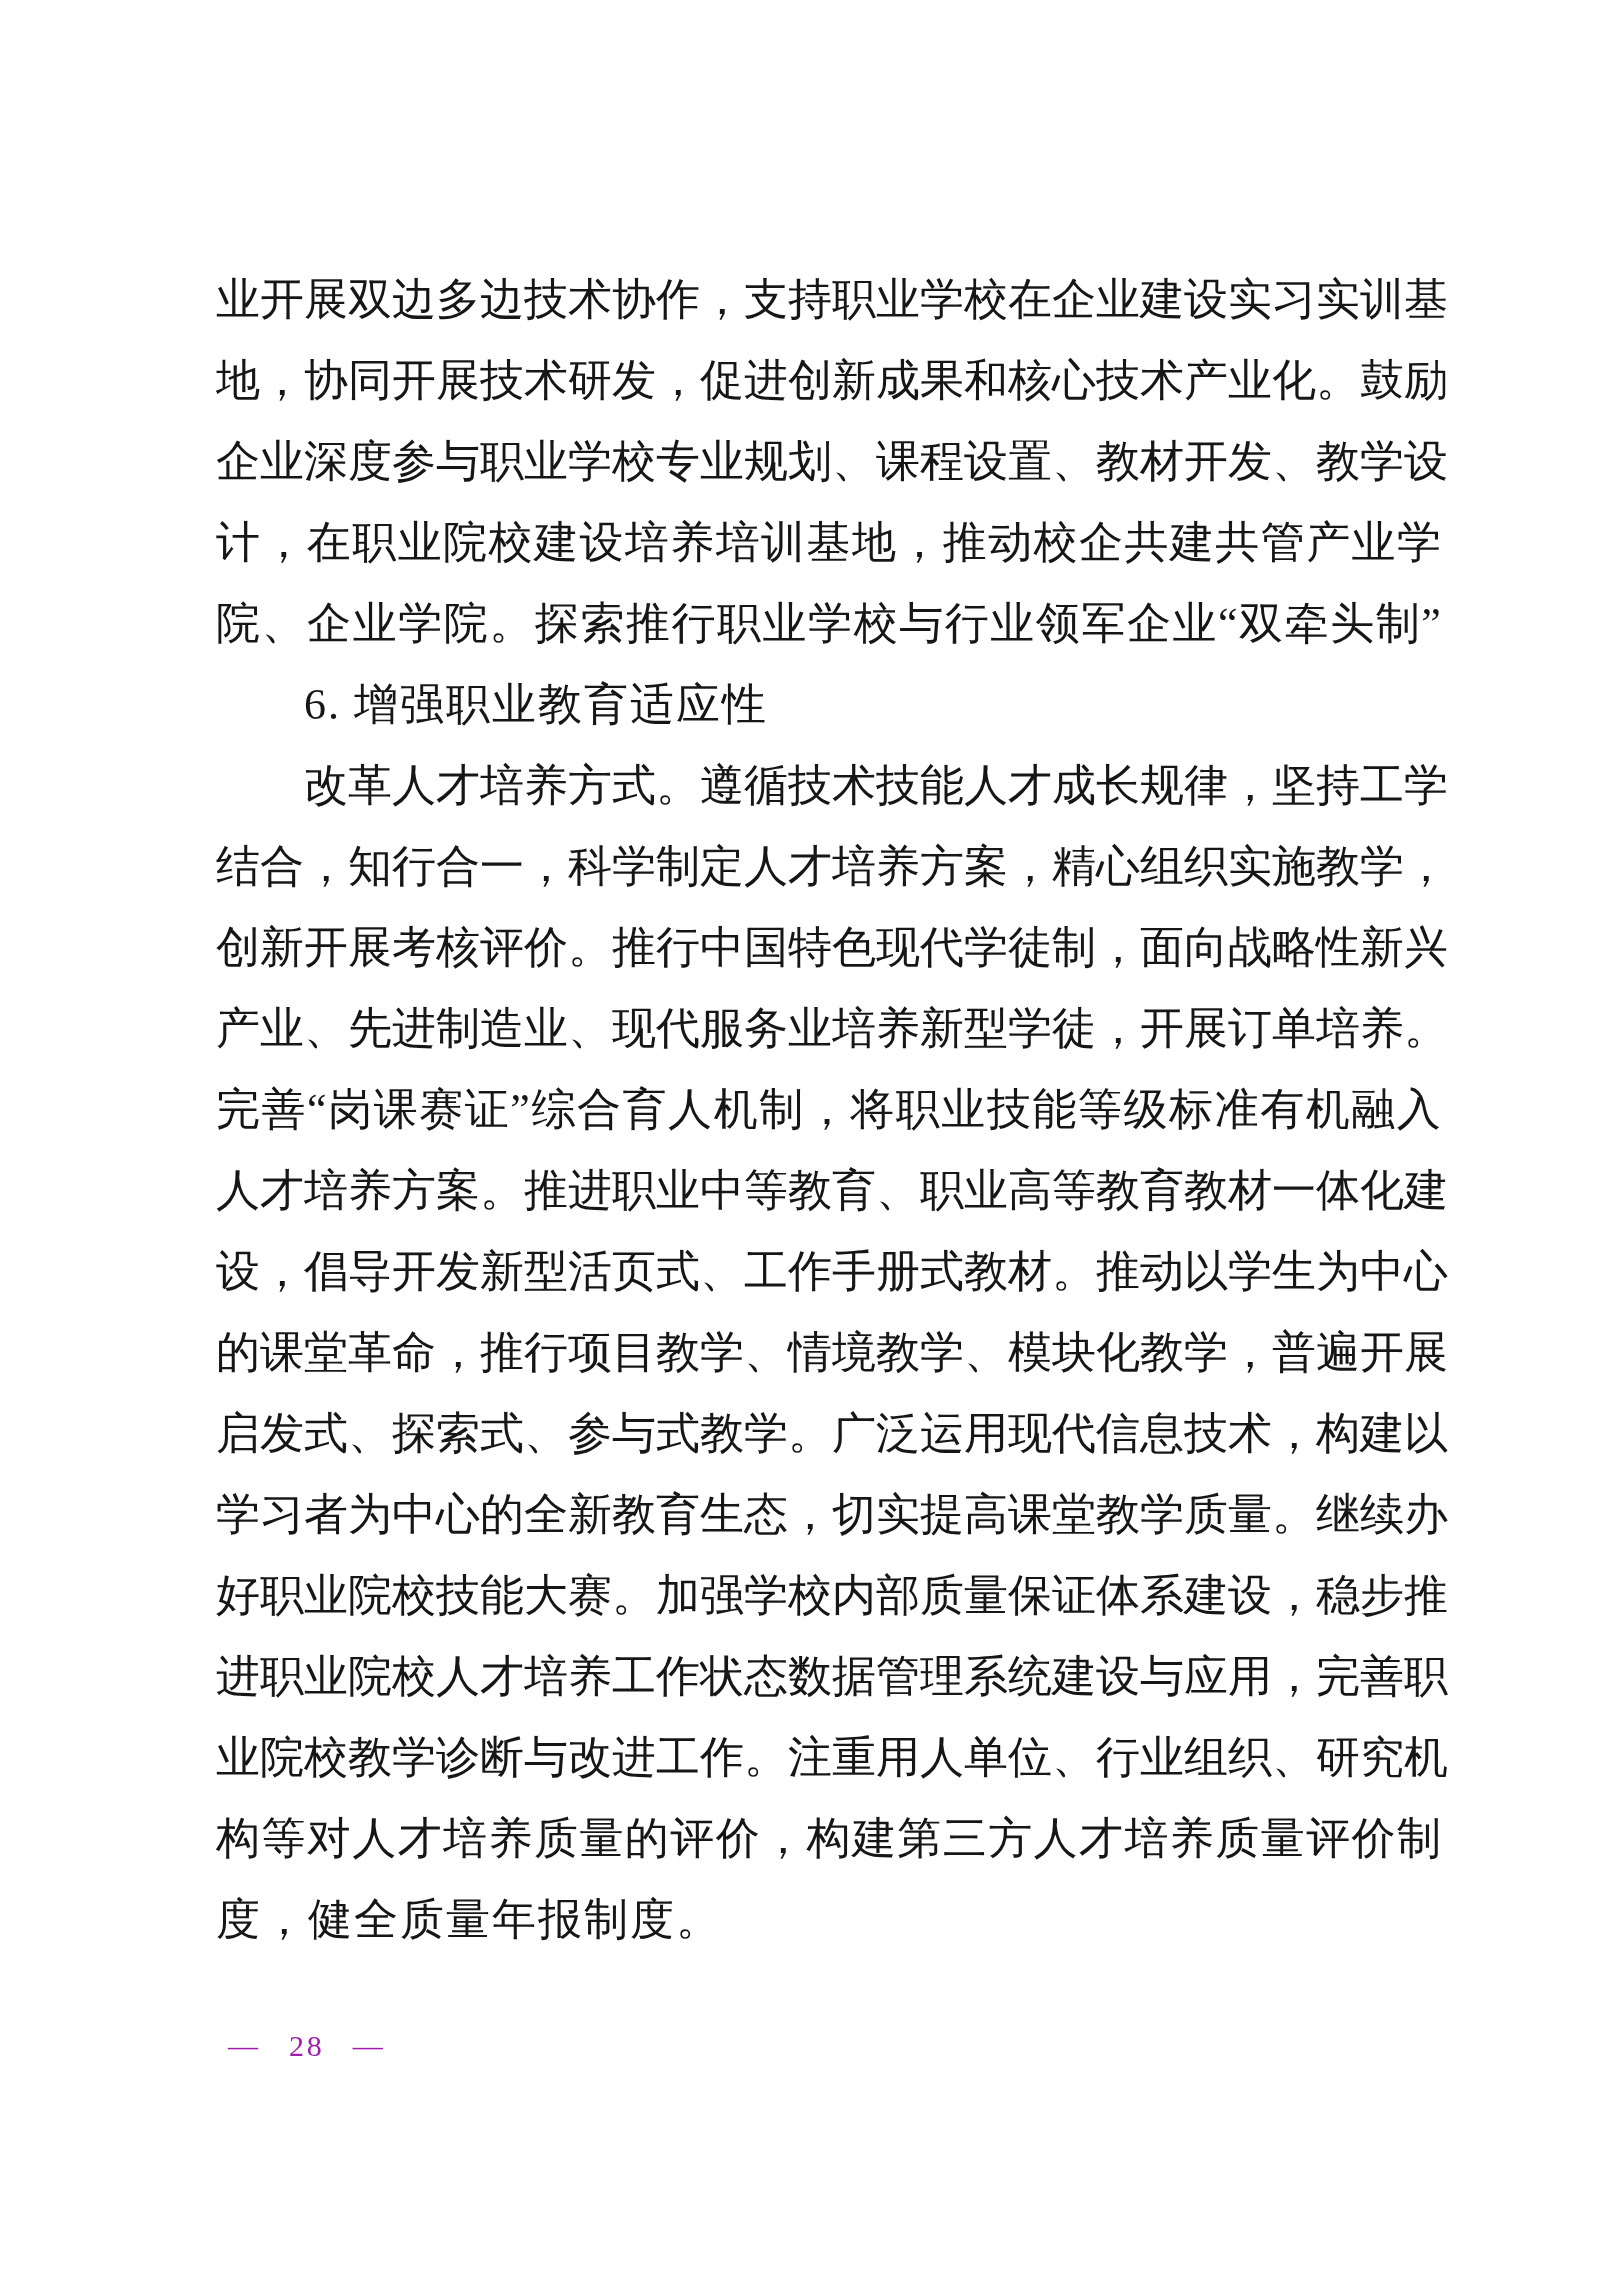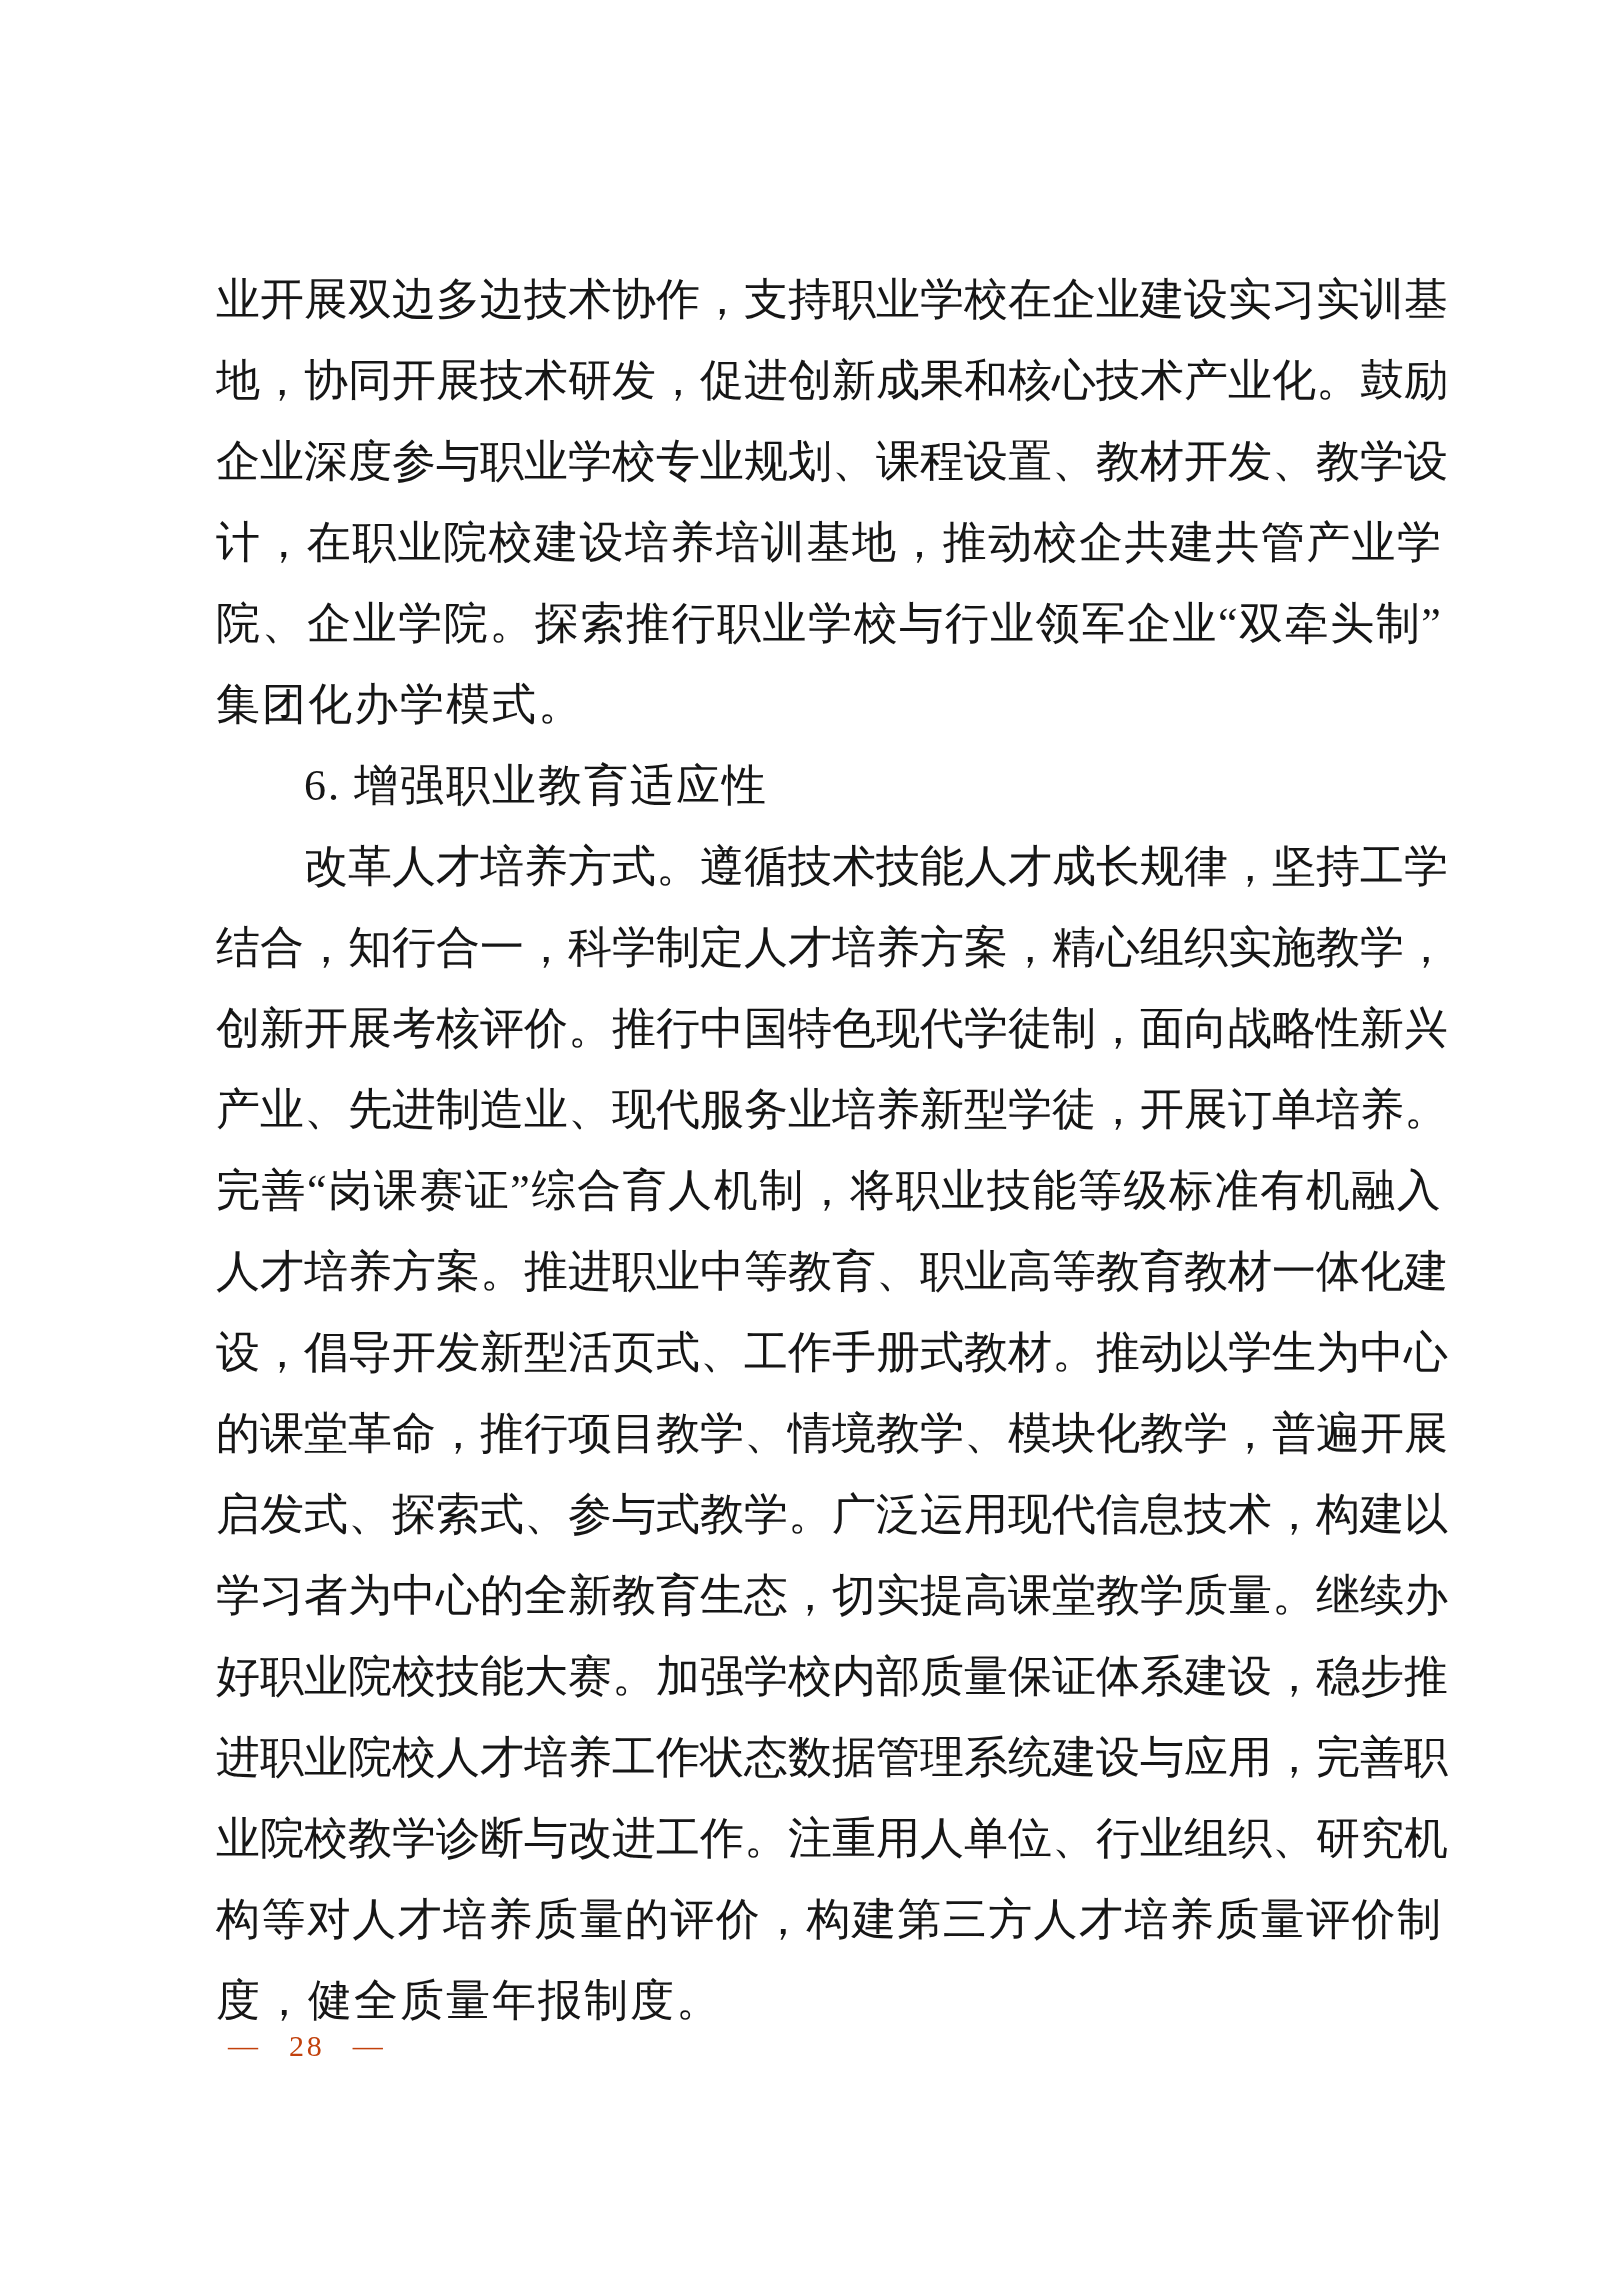--- a/index.html
+++ b/index.html
@@ -30,21 +30,21 @@
     justify-content:space-between;
     align-items:center;
   }
   .indent{
     padding-left:88px;
   }
   #footer{
     position:absolute;
     left:228px;top:2026px;
     font-size:30px;
-    color:#c2410c;
+    color:#a21caf;
     letter-spacing:2.9px;
     word-spacing:17.6px;
     line-height:39px;
   }
 </style>
 </head>
 <body>
 
 <div id="page">
 
@@ -191,21 +191,20 @@
         <span>军</span>
         <span>企</span>
         <span>业</span>
         <span>“</span>
         <span>双</span>
         <span>牵</span>
         <span>头</span>
         <span>制</span>
         <span>”</span>
       </div>
-    <div class="line plain">集团化办学模式。</div>
     <div class="line plain indent">6. 增强职业教育适应性</div>
     <div class="line just indent">
         <span>改</span>
         <span>革</span>
         <span>人</span>
         <span>才</span>
         <span>培</span>
         <span>养</span>
         <span>方</span>
         <span>式</span>

